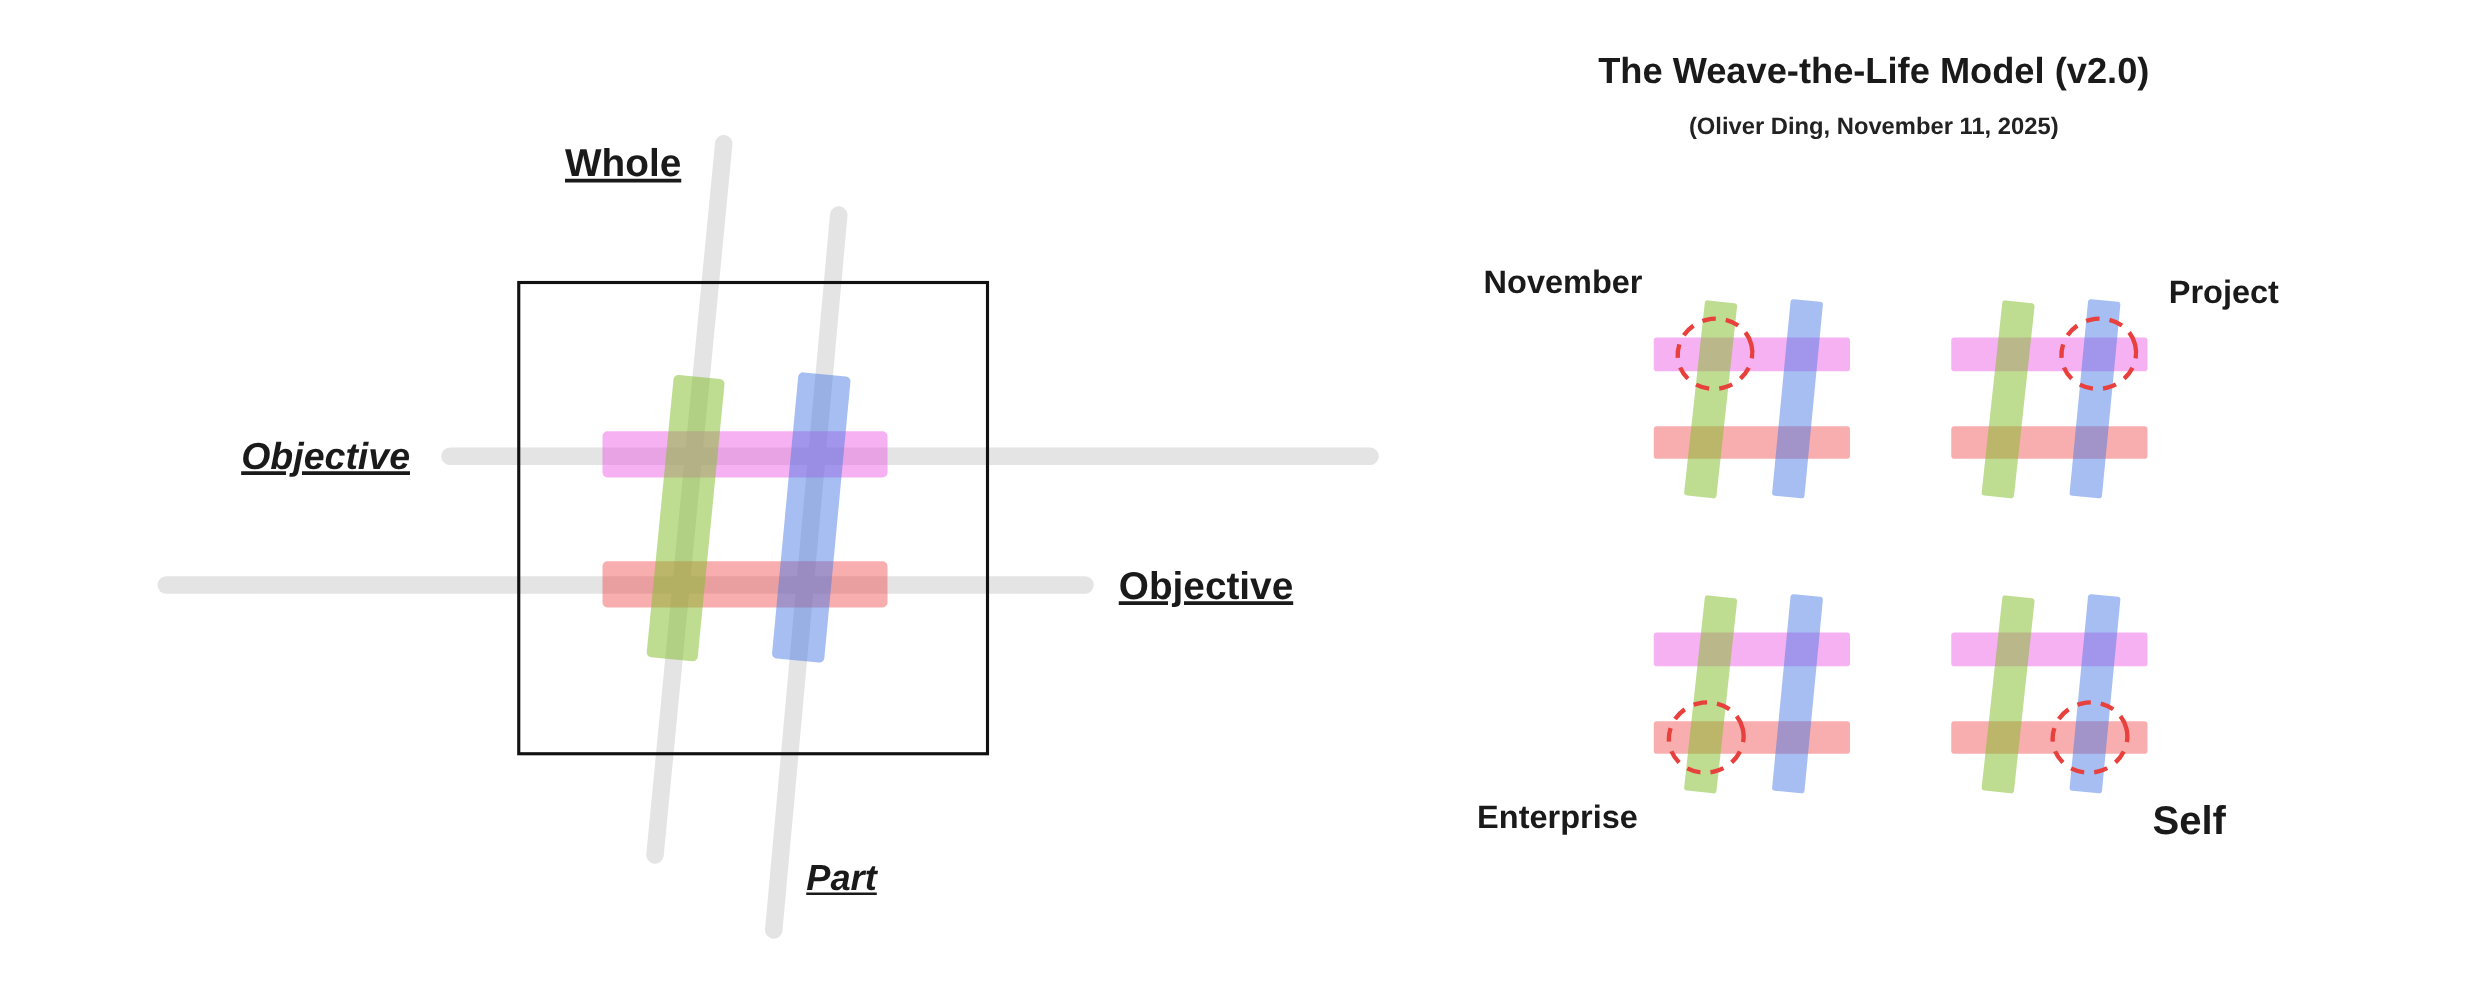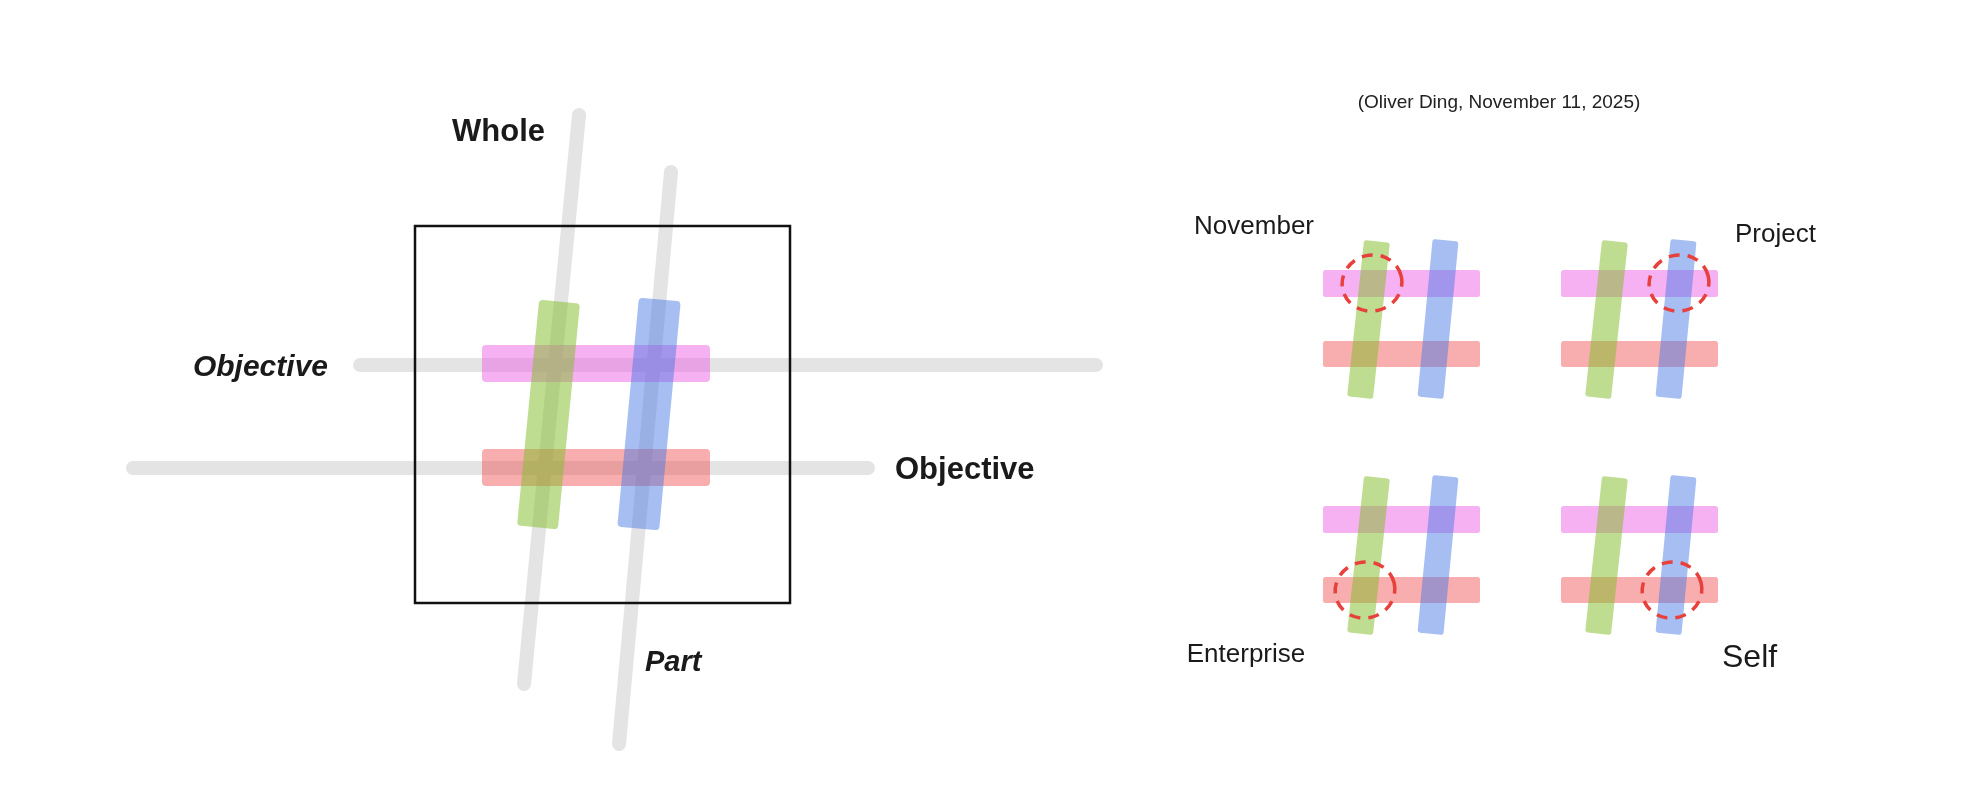--- a/index.html
+++ b/index.html
@@ -9,27 +9,27 @@
   }
   svg{position:absolute;left:0;top:0;}
   .main-svg{left:0;top:0;}
   .thread{stroke:var(--thread-gray);stroke-width:14;stroke-linecap:round;fill:none;}
   .frame{fill:none;stroke:var(--frame-black);stroke-width:2.5;}
   .pink{fill:var(--pink-weft);}
   .red{fill:var(--red-weft);}
   .green{fill:var(--green-warp);}
   .blue{fill:var(--blue-warp);}
   .highlight-circle{fill:none;stroke:var(--highlight-red);stroke-width:3.5;stroke-dasharray:11 8;}
-  .lbl{position:absolute;color:var(--text-dark);white-space:nowrap;line-height:1.1;}
-  .b{font-weight:700;}
+  .lbl{position:absolute;color:var(--text-dark);white-space:nowrap;line-height:1.1;font-weight:bold;}
+  .b{font-weight:700;text-decoration:underline;}
   .i{font-style:italic;}
   #whole-label{left:452px;top:114px;font-size:31px;}
   #objective-label{left:178px;top:349px;width:150px;text-align:right;font-size:30px;}
   #subjective-label{left:895px;top:452px;font-size:31px;}
-  #part-label{left:645px;top:646px;font-size:29px;}
+  #part-label{left:645px;top:688px;font-size:29px;}
   #model-title{left:1249px;top:42px;width:500px;text-align:center;font-size:29px;font-weight:700;}
   #model-subtitle{left:1249px;top:92px;width:500px;text-align:center;font-size:19px;color:#222;}
   #activity-label{left:1164px;top:211px;width:150px;text-align:right;font-size:26px;}
   #project-label{left:1735px;top:219px;font-size:26px;}
   #enterprise-label{left:1171px;top:639px;width:150px;text-align:center;font-size:26px;}
   #self-label{left:1722px;top:639px;font-size:32px;}
   .mini{position:absolute;width:200px;height:185px;}
   #mini-activity{left:1310px;top:230px;}
   #mini-project{left:1548px;top:230px;}
   #mini-enterprise{left:1310px;top:466px;}
@@ -50,20 +50,21 @@
     <rect class="red" x="482" y="449" width="228" height="37" rx="4"></rect>
     <rect class="green" x="528" y="301" width="41" height="227" rx="4" transform="rotate(5.6 548.5 414.5)"></rect>
     <rect class="blue" x="628" y="299" width="42" height="230" rx="4" transform="rotate(5.4 649 414)"></rect>
   </svg>
 
   <div class="lbl b" id="whole-label">Whole</div>
   <div class="lbl b i" id="objective-label">Objective</div>
   <div class="lbl b" id="subjective-label">Objective</div>
   <div class="lbl b i" id="part-label">Part</div>
 
+  <div class="lbl" id="model-title">The Weave-the-Life Model (v2.0)</div>
   <div class="lbl" id="model-subtitle">(Oliver Ding, November 11, 2025)</div>
 
   <div class="mini" id="mini-activity">
     <svg width="200" height="185" viewBox="0 0 200 185">
       <rect class="pink" x="13" y="40" width="157" height="27" rx="2.5"></rect>
       <rect class="red" x="13" y="111" width="157" height="26" rx="2.5"></rect>
       <rect class="green" x="45.5" y="11" width="26" height="157" rx="2.5" transform="rotate(6.2 58.5 89.5)"></rect>
       <rect class="blue" x="115" y="10" width="26" height="158" rx="2.5" transform="rotate(5.5 128 89)"></rect>
       <ellipse class="highlight-circle" cx="62" cy="53" rx="30" ry="28" transform="rotate(-14 62 53)"></ellipse>
     </svg>

